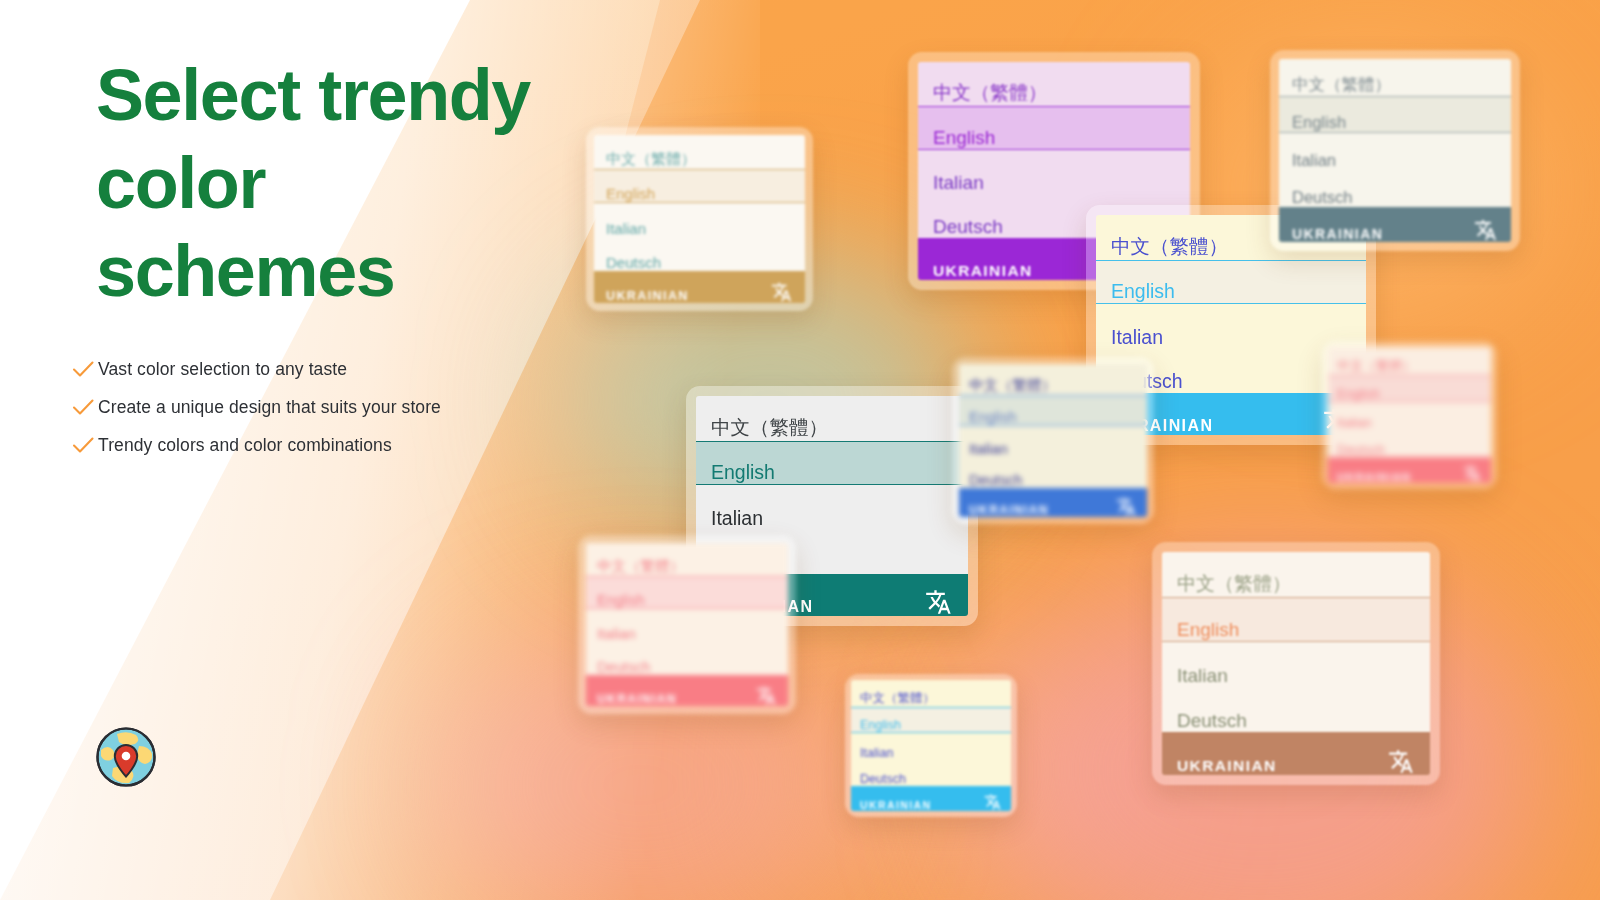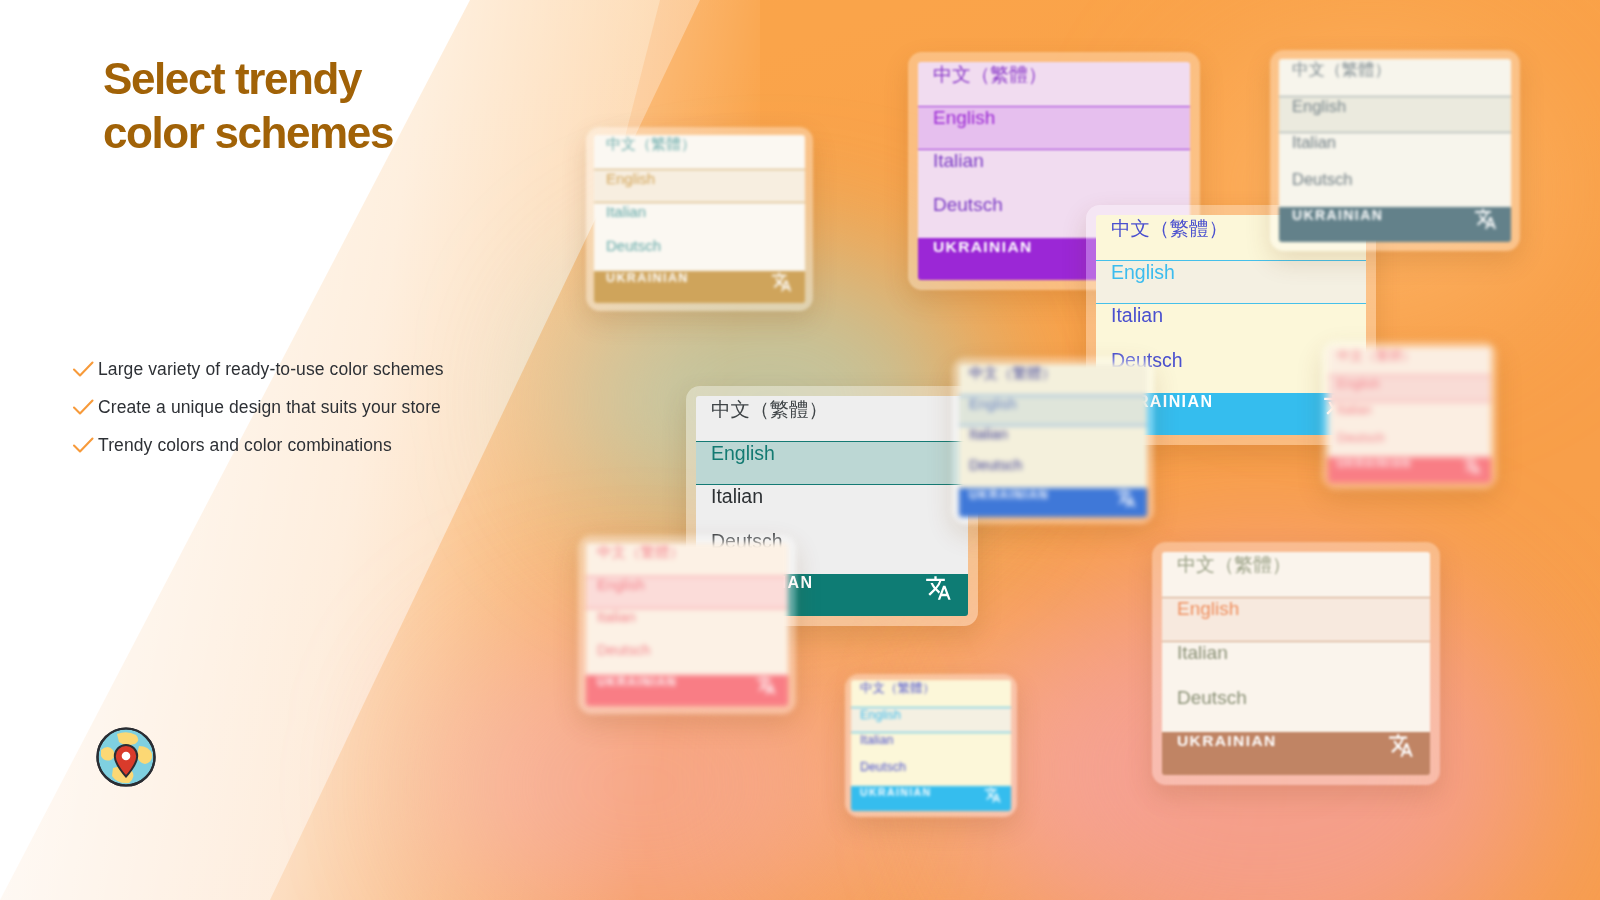--- a/index.html
+++ b/index.html
@@ -20,23 +20,23 @@
   .blob.b1 { left: 560px; top: 250px; width: 420px; height: 300px; background: rgba(150,225,230,.55); }
   .blob.b2 { left: 980px; top: 560px; width: 560px; height: 420px; background: rgba(244,160,190,.55); }
   .blob.b3 { left: 430px; top: 620px; width: 420px; height: 330px; background: rgba(246,175,205,.45); }
   .blob.b4 { left: 1180px; top: 40px;  width: 380px; height: 300px; background: rgba(255,190,120,.45); }
   .blob.b5 { left: 760px; top: 620px;  width: 380px; height: 300px; background: rgba(247,180,160,.40); }
 
   
   #left { position: absolute; z-index: 5; left: 0; top: 0; width: 560px; height: 900px; }
 
   #headline {
-    position: absolute; left: 103px; top: 52px; width: 440px;
-    font-size: 44px; line-height: 1.22; font-weight: 700;
-    letter-spacing: -1.4px; color: #a16207;
+    position: absolute; left: 96px; top: 52px; width: 440px;
+    font-size: 72px; line-height: 1.22; font-weight: 700;
+    letter-spacing: -1.4px; color: #15803d;
   }
 
   #features { position: absolute; left: 68px; top: 350px; width: 470px; }
   .feature { display: flex; align-items: center; height: 38px; margin-bottom: 0px; }
   .feature + .feature { margin-top: 0px; }
   .check { width: 30px; height: 30px; flex: 0 0 30px; position: relative; }
   .check svg { position: absolute; left: 0; top: 0; }
   .feature-label { font-size: 17.5px; color: #2d3035; letter-spacing: .1px; }
 
   #brand { position: absolute; left: 95px; top: 726px; display: flex; align-items: center; gap: 20px; }
@@ -44,21 +44,21 @@
 
   
   .card {
     position: absolute; z-index: 10;
     border-radius: 14px;
     padding: 10px;
     background: rgba(255,255,255,.30);
     box-shadow: 0 10px 26px rgba(120,60,10,.16);
   }
   .card-inner { overflow: hidden; border-radius: 3px; }
-  .row { display: flex; align-items: flex-start; white-space: nowrap; }
+  .row { display: flex; align-items: flex-end; white-space: nowrap; }
   .row.header   { font-weight: 400; }
   .row.selected { }
   .row.footer   { justify-content: space-between; font-weight: 600; letter-spacing: 1.4px; }
   .row .tx { overflow: hidden; }
   .tr-icon { flex: 0 0 auto; display: flex; align-items: center; justify-content: center; }
 
   
   .blur1 { filter: blur(1.1px); }
   .blur2 { filter: blur(1.8px); }
   .blur3 { filter: blur(2.6px); }
@@ -104,21 +104,21 @@
   <h1 id="headline" style="white-space: pre-line;">Select trendy
 color schemes</h1>
 
   <div id="features">
       <div class="feature">
         <span class="check">
           <svg width="30" height="30" viewBox="0 0 30 30">
             <path d="M6 15.5 L12 21.5 L24.5 8.5" fill="none" stroke="#f79a3a" stroke-width="2.1" stroke-linecap="round" stroke-linejoin="round"></path>
           </svg>
         </span>
-        <span class="feature-label">Large variety of ready-to-use color schemes</span>
+        <span class="feature-label">Vast color selection to any taste</span>
       </div>
       <div class="feature">
         <span class="check">
           <svg width="30" height="30" viewBox="0 0 30 30">
             <path d="M6 15.5 L12 21.5 L24.5 8.5" fill="none" stroke="#f79a3a" stroke-width="2.1" stroke-linecap="round" stroke-linejoin="round"></path>
           </svg>
         </span>
         <span class="feature-label">Create a unique design that suits your store</span>
       </div>
       <div class="feature">

